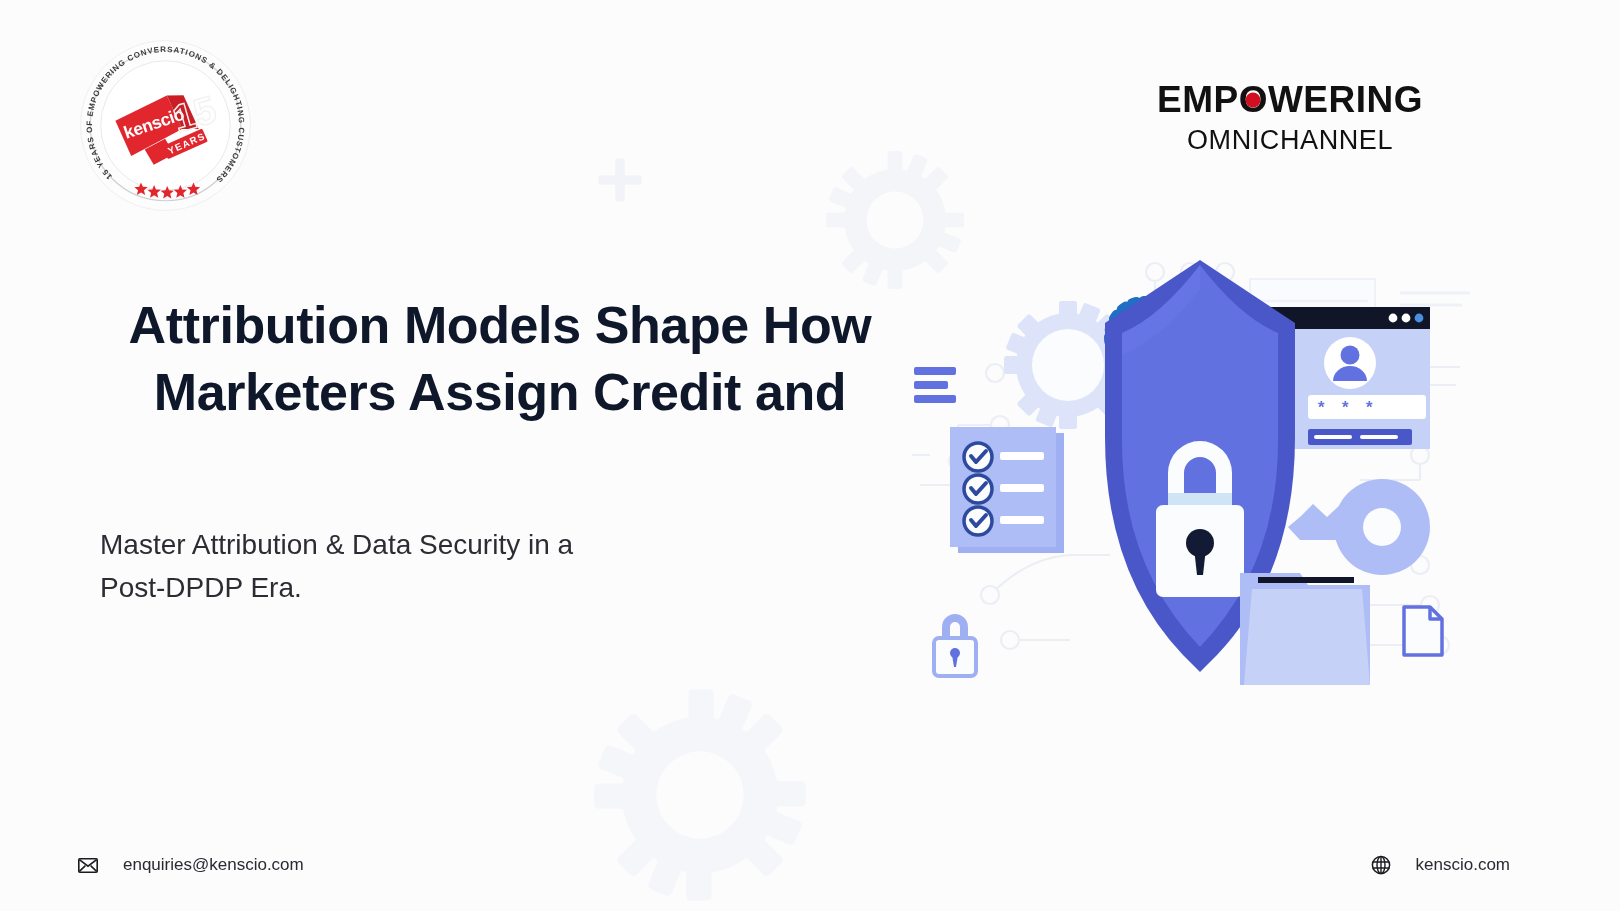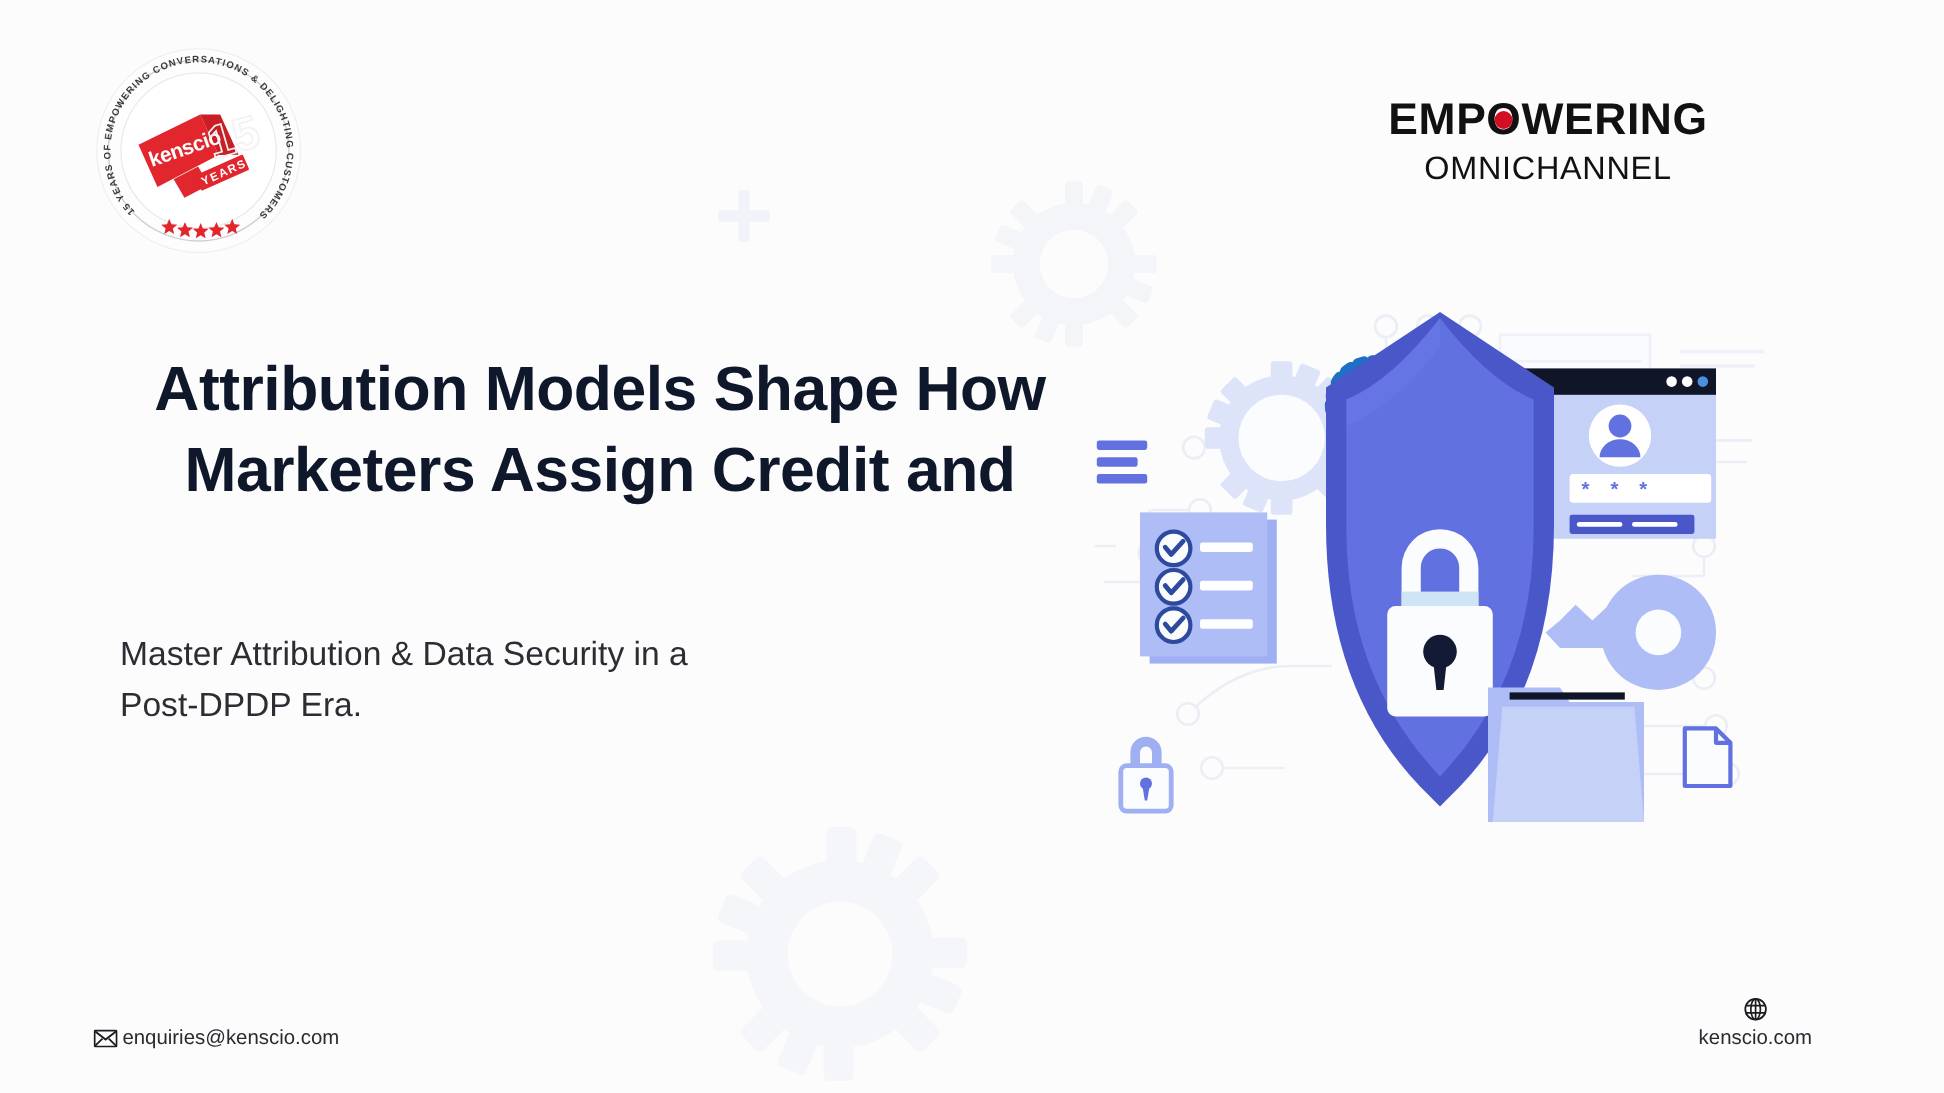--- a/index.html
+++ b/index.html
@@ -99,26 +99,26 @@
     line-height: 1.52;
     color: #2c2c33;
   }
   #subheadline .sub-line { display: block; }
 
   
   .footer-item {
     position: absolute;
     display: flex;
     align-items: center;
-    gap: 4px;
+    gap: 25px;
     font-size: 17px;
     color: #2a2a31;
   }
   #footer-email { left: 78px; bottom: 36px; }
-  #footer-site  { right: 110px; bottom: 36px; flex-direction: column; }
+  #footer-site  { right: 110px; bottom: 36px; }
   .footer-item .f-icon { display: flex; align-items: center; }
 
   
   #illustration {
     position: absolute;
     left: 900px; top: 255px;
     width: 600px; height: 430px;
   }
 </style>
 </head>

